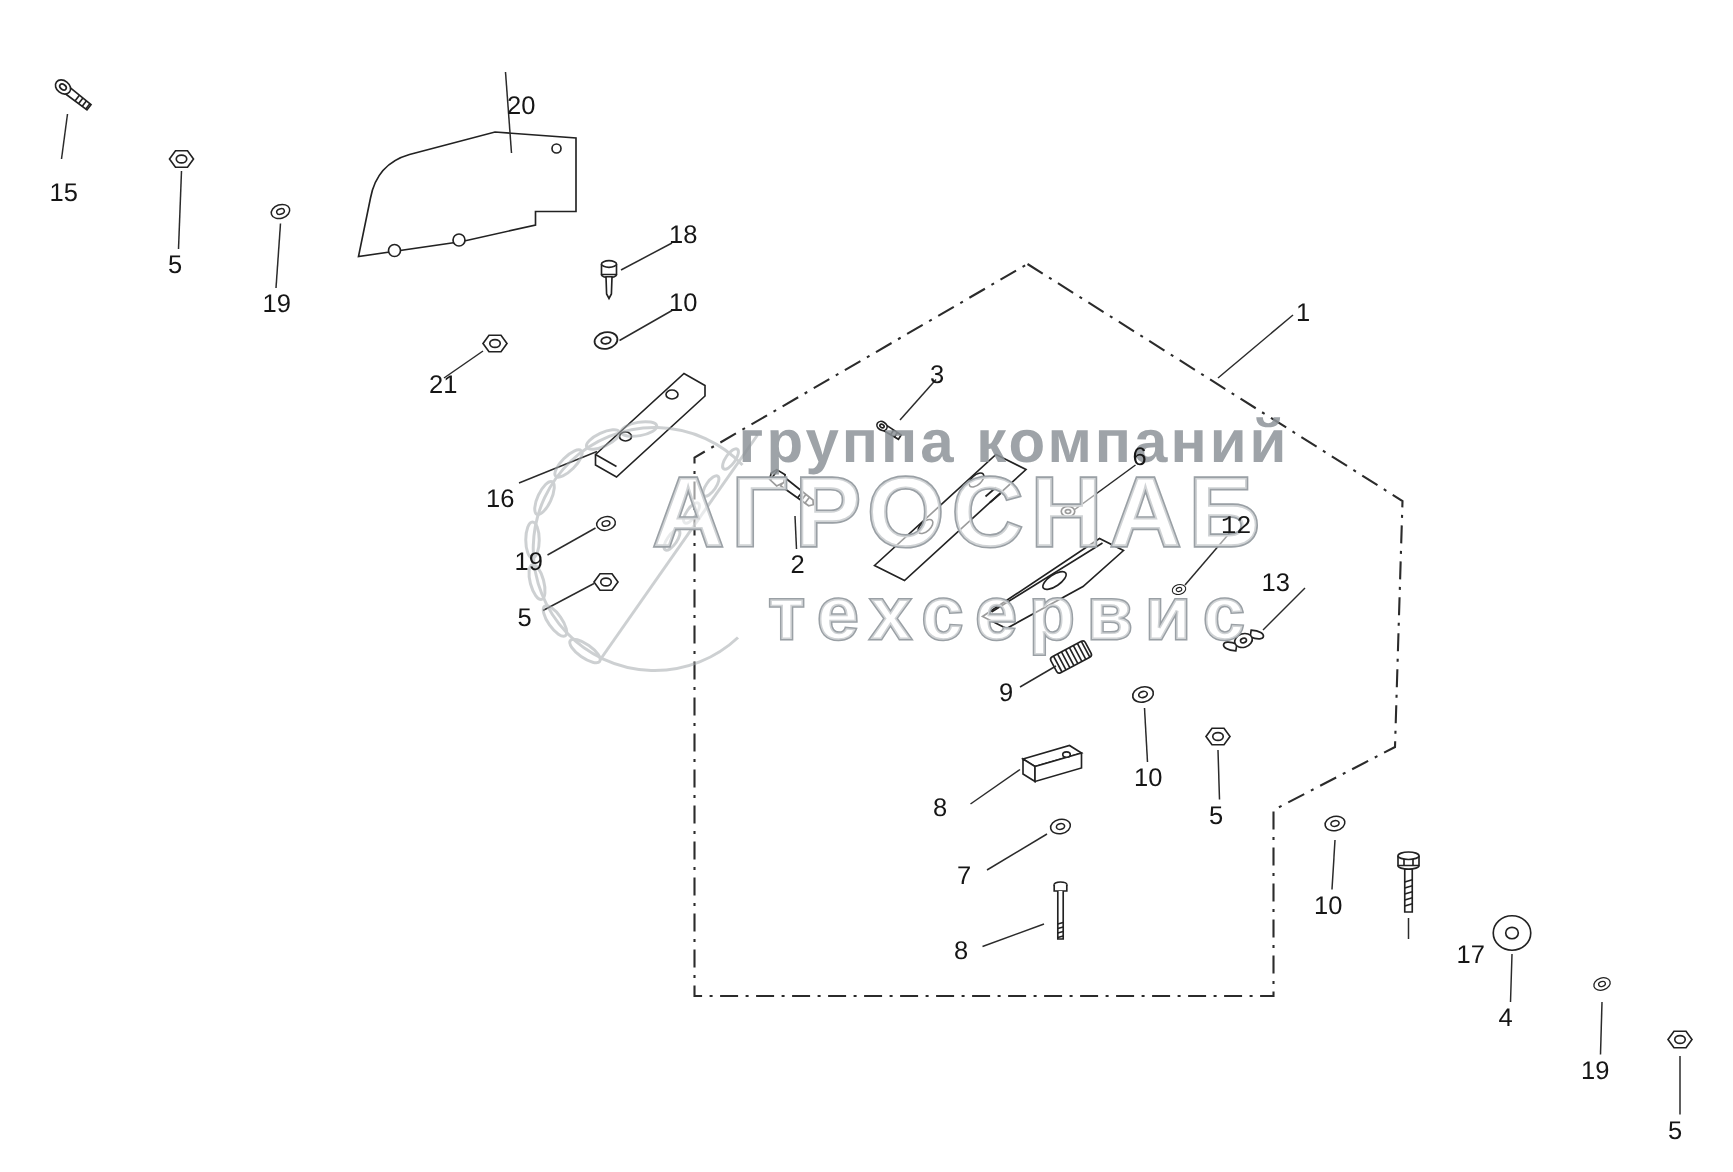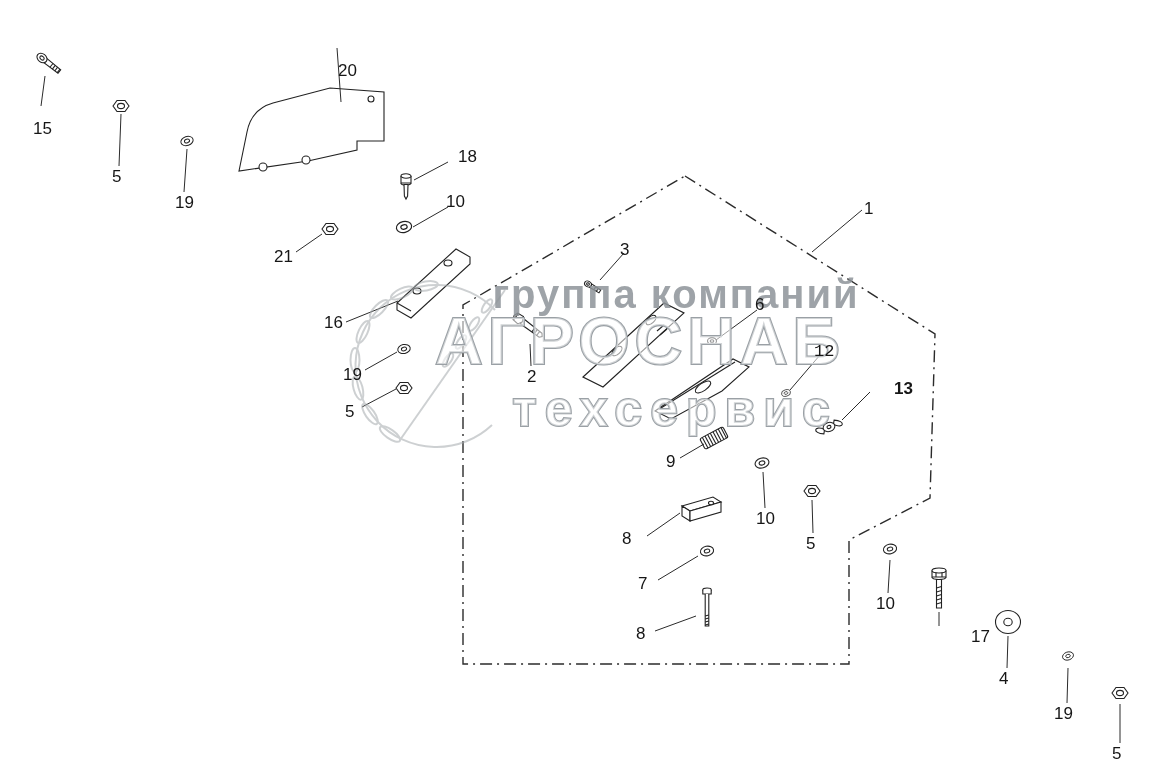--- a/index.html
+++ b/index.html
@@ -229,32 +229,32 @@
     <text x="640" y="364" font-size="66" letter-spacing="5" fill="rgba(255,255,255,0.55)" stroke="#9aa0a5" stroke-width="2.2" paint-order="stroke fill" text-anchor="middle">АГРОСНАБ</text>
     <text x="675" y="426" font-size="50" letter-spacing="8" fill="rgba(255,255,255,0.55)" stroke="#9aa0a5" stroke-width="2" paint-order="stroke fill" text-anchor="middle">техсервис</text>
   </g>
 </svg>
 
 <div class="callout-layer">
       <span class="callout" style="left: 33px; top: 120px;">15</span>
       <span class="callout" style="left: 112px; top: 168px;">5</span>
       <span class="callout" style="left: 175px; top: 194px;">19</span>
       <span class="callout" style="left: 338px; top: 30px; margin-top: 32px;">20</span>
-      <span class="callout" style="left: 446px; top: 148px; margin-left: 12px;">18</span>
+      <span class="callout" style="left: 446px; top: 148px;">18</span>
       <span class="callout" style="left: 446px; top: 193px;">10</span>
-      <span class="callout" style="left: 274px; top: 248px;">21</span>
-      <span class="callout" style="left: 324px; top: 314px;">16</span>
+      <span class="callout" style="left: 286px; top: 248px;">21</span>
+      <span class="callout" style="left: 324px; top: 324px;">16</span>
       <span class="callout" style="left: 343px; top: 366px;">19</span>
       <span class="callout" style="left: 345px; top: 403px;">5</span>
       <span class="callout" style="left: 527px; top: 368px;">2</span>
       <span class="callout" style="left: 620px; top: 241px;">3</span>
       <span class="callout" style="left: 864px; top: 200px;">1</span>
       <span class="callout" style="left: 755px; top: 296px;">6</span>
       <span class="callout" style="left: 814px; top: 343px; font-family: Liberation Mono, monospace;">12</span>
-      <span class="callout" style="left: 894px; top: 380px; font-weight: bold;">13</span>
+      <span class="callout" style="left: 841px; top: 380px;">13</span>
       <span class="callout" style="left: 666px; top: 453px;">9</span>
       <span class="callout" style="left: 756px; top: 510px;">10</span>
       <span class="callout" style="left: 806px; top: 535px;">5</span>
       <span class="callout" style="left: 622px; top: 530px;">8</span>
       <span class="callout" style="left: 638px; top: 575px;">7</span>
       <span class="callout" style="left: 636px; top: 625px;">8</span>
       <span class="callout" style="left: 876px; top: 595px;">10</span>
       <span class="callout" style="left: 926px; top: 628px; margin-left: 45px;">17</span>
       <span class="callout" style="left: 999px; top: 670px;">4</span>
       <span class="callout" style="left: 1054px; top: 705px;">19</span>

